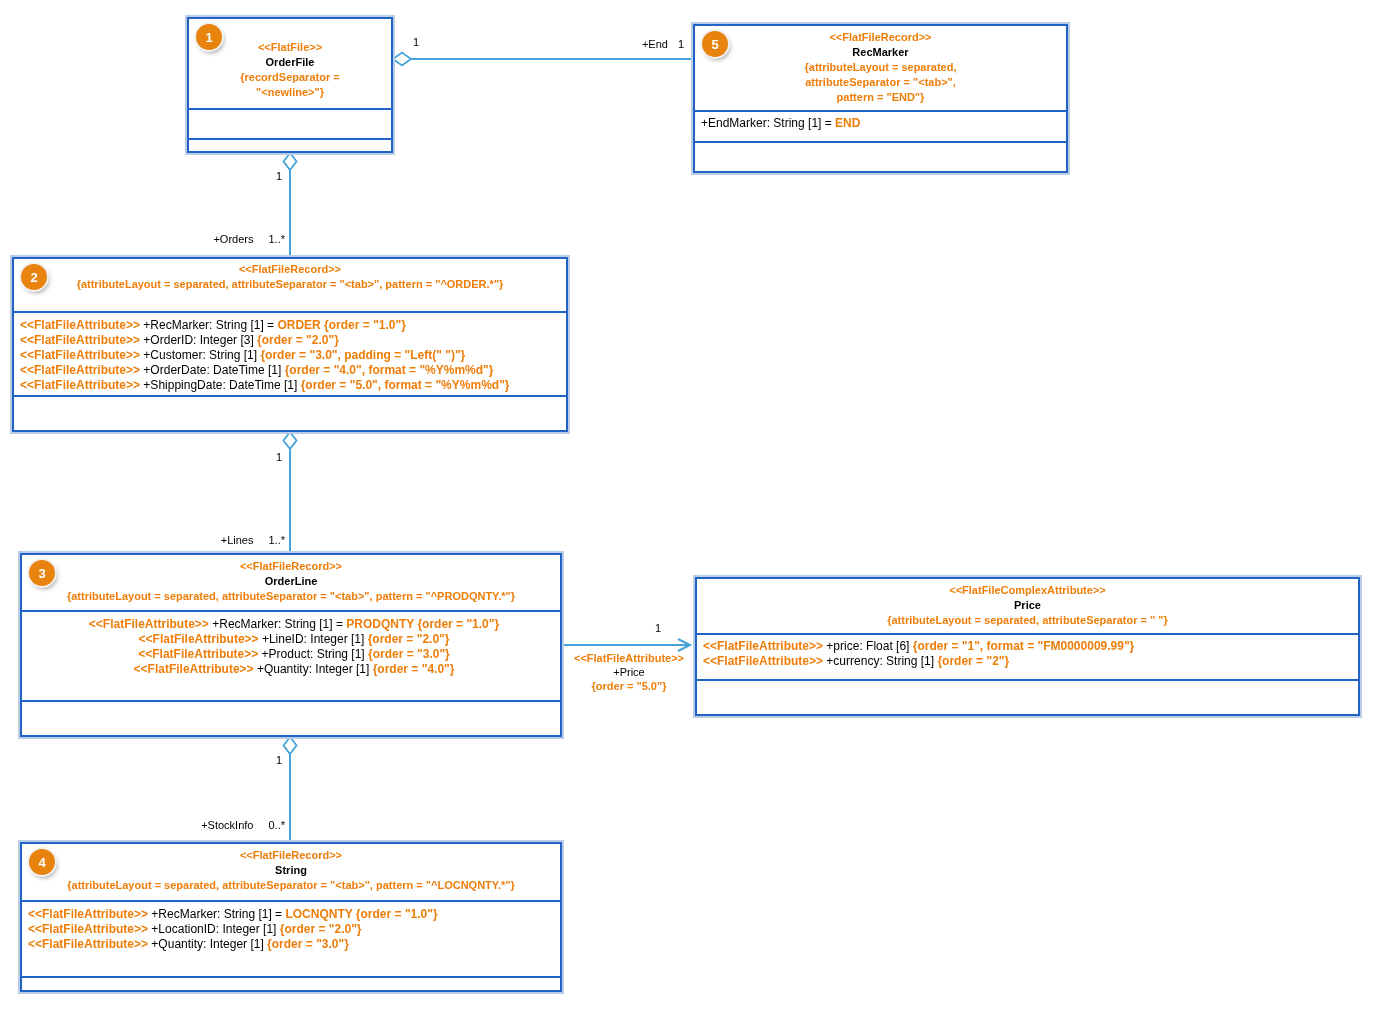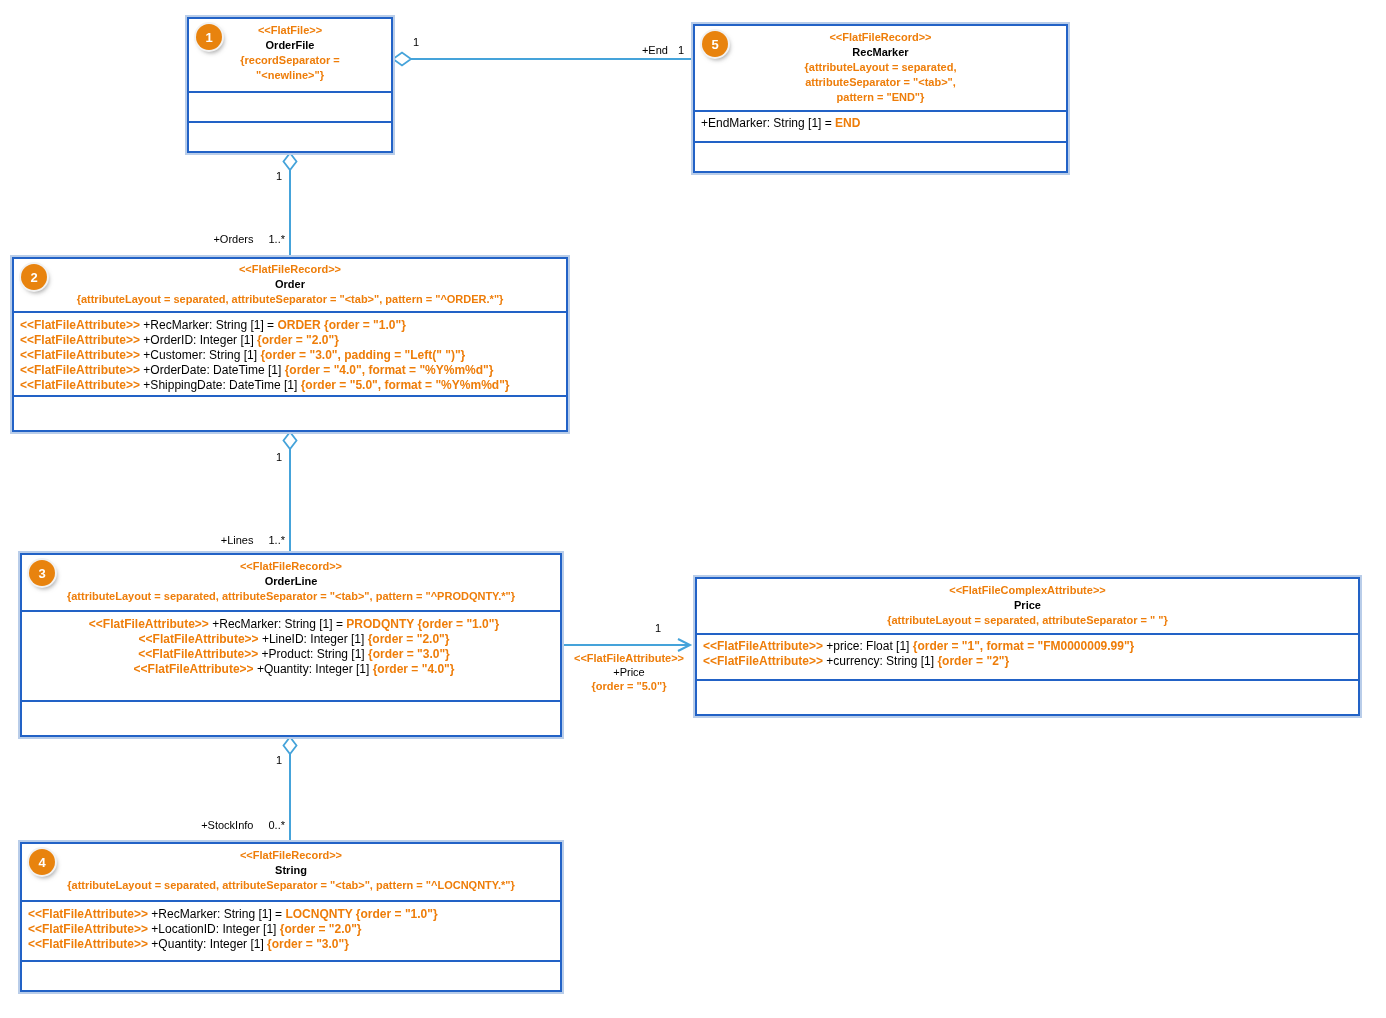--- a/index.html
+++ b/index.html
@@ -45,21 +45,21 @@
     <g fill="#ffffff" stroke="#45a3da" stroke-width="1.8">
       <polygon points="393,59 402,52.5 411,59 402,65.5"></polygon>
       <polygon points="290,153 283.5,161.5 290,170 296.5,161.5"></polygon>
       <polygon points="290,432 283.5,440.5 290,449 296.5,440.5"></polygon>
       <polygon points="290,737 283.5,745.5 290,754 296.5,745.5"></polygon>
     </g>
   </svg>
 
   <div class="uml-box" style="left:187px;top:17px;width:206px;height:136px;">
     <div class="badge">1</div>
-    <div class="head" style="height:72px;">
+    <div class="head" style="height:72px;margin-top:17px;">
       <div class="stereo">&lt;&lt;FlatFile&gt;&gt;</div>
       <div class="cname">OrderFile</div>
       <div class="constraint">{recordSeparator =
 "&lt;newline&gt;"}</div>
     </div>
     <div class="comp" style="height:30px;"></div>
     <div class="comp" style="height:30px;"></div>
   </div>
 
   <div class="uml-box" style="left:693px;top:24px;width:375px;height:149px;">
@@ -74,26 +74,25 @@
     <div class="comp attrs" style="height:31px;padding-top:4px;">
         <div class="attr-line"><span class="blk">+EndMarker: String [1] = </span><span class="org">END</span></div>
       </div>
     <div class="comp" style="height:30px;"></div>
   </div>
 
   <div class="uml-box" style="left:12px;top:257px;width:556px;height:175px;">
     <div class="badge">2</div>
     <div class="head" style="height:52px;padding-top:3px;">
       <div class="stereo">&lt;&lt;FlatFileRecord&gt;&gt;</div>
-      <div class="cname">Order</div>
       <div class="constraint">{attributeLayout = separated, attributeSeparator = "&lt;tab&gt;", pattern = "^ORDER.*"}</div>
     </div>
     <div class="comp attrs" style="height:84px;">
         <div class="attr-line"><span class="org">&lt;&lt;FlatFileAttribute&gt;&gt;</span><span class="blk"> +RecMarker: String [1] = </span><span class="org">ORDER {order = "1.0"}</span></div>
-        <div class="attr-line"><span class="org">&lt;&lt;FlatFileAttribute&gt;&gt;</span><span class="blk"> +OrderID: Integer [1] </span><span class="org">{order = "2.0"}</span></div>
+        <div class="attr-line"><span class="org">&lt;&lt;FlatFileAttribute&gt;&gt;</span><span class="blk"> +OrderID: Integer [3] </span><span class="org">{order = "2.0"}</span></div>
         <div class="attr-line"><span class="org">&lt;&lt;FlatFileAttribute&gt;&gt;</span><span class="blk"> +Customer: String [1] </span><span class="org">{order = "3.0", padding = "Left(" ")"}</span></div>
         <div class="attr-line"><span class="org">&lt;&lt;FlatFileAttribute&gt;&gt;</span><span class="blk"> +OrderDate: DateTime [1] </span><span class="org">{order = "4.0", format = "%Y%m%d"}</span></div>
         <div class="attr-line"><span class="org">&lt;&lt;FlatFileAttribute&gt;&gt;</span><span class="blk"> +ShippingDate: DateTime [1] </span><span class="org">{order = "5.0", format = "%Y%m%d"}</span></div>
       </div>
     <div class="comp" style="height:28px;"></div>
   </div>
 
   <div class="uml-box" style="left:20px;top:553px;width:542px;height:184px;">
     <div class="badge">3</div>
     <div class="head" style="height:55px;">
@@ -110,43 +109,43 @@
     <div class="comp" style="height:35px;"></div>
   </div>
 
   <div class="uml-box" style="left:695px;top:577px;width:665px;height:139px;">
     <div class="head" style="height:54px;">
       <div class="stereo">&lt;&lt;FlatFileComplexAttribute&gt;&gt;</div>
       <div class="cname">Price</div>
       <div class="constraint">{attributeLayout = separated, attributeSeparator = " "}</div>
     </div>
     <div class="comp attrs" style="height:46px;padding-top:4px;">
-        <div class="attr-line"><span class="org">&lt;&lt;FlatFileAttribute&gt;&gt;</span><span class="blk"> +price: Float [1] </span><span class="org">{order = "1", format = "FM0000009.99"}</span></div>
+        <div class="attr-line"><span class="org">&lt;&lt;FlatFileAttribute&gt;&gt;</span><span class="blk"> +price: Float [6] </span><span class="org">{order = "1", format = "FM0000009.99"}</span></div>
         <div class="attr-line"><span class="org">&lt;&lt;FlatFileAttribute&gt;&gt;</span><span class="blk"> +currency: String [1] </span><span class="org">{order = "2"}</span></div>
       </div>
     <div class="comp" style="height:31px;"></div>
   </div>
 
   <div class="uml-box" style="left:20px;top:842px;width:542px;height:150px;">
     <div class="badge">4</div>
     <div class="head" style="height:56px;">
       <div class="stereo">&lt;&lt;FlatFileRecord&gt;&gt;</div>
       <div class="cname">String</div>
       <div class="constraint">{attributeLayout = separated, attributeSeparator = "&lt;tab&gt;", pattern = "^LOCNQNTY.*"}</div>
     </div>
-    <div class="comp attrs" style="height:60px;">
+    <div class="comp attrs" style="height:76px;">
         <div class="attr-line"><span class="org">&lt;&lt;FlatFileAttribute&gt;&gt;</span><span class="blk"> +RecMarker: String [1] = </span><span class="org">LOCNQNTY {order = "1.0"}</span></div>
         <div class="attr-line"><span class="org">&lt;&lt;FlatFileAttribute&gt;&gt;</span><span class="blk"> +LocationID: Integer [1] </span><span class="org">{order = "2.0"}</span></div>
         <div class="attr-line"><span class="org">&lt;&lt;FlatFileAttribute&gt;&gt;</span><span class="blk"> +Quantity: Integer [1] </span><span class="org">{order = "3.0"}</span></div>
       </div>
     <div class="comp" style="height:30px;"></div>
   </div>
 
   <div class="lbl" style="left:413px;top:36px;">1</div>
-  <div class="lbl lbl-row" style="left:600px;top:44px;width:84px;gap:10px;">
+  <div class="lbl lbl-row" style="left:600px;top:38px;width:84px;gap:10px;">
     <span>+End</span>
     <span>1</span>
   </div>
 
   <div class="lbl" style="left:262px;top:170px;width:20px;text-align:right;">1</div>
   <div class="lbl lbl-row" style="left:160px;top:233px;width:125px;">
     <span>+Orders</span>
     <span>1..*</span>
   </div>
 

